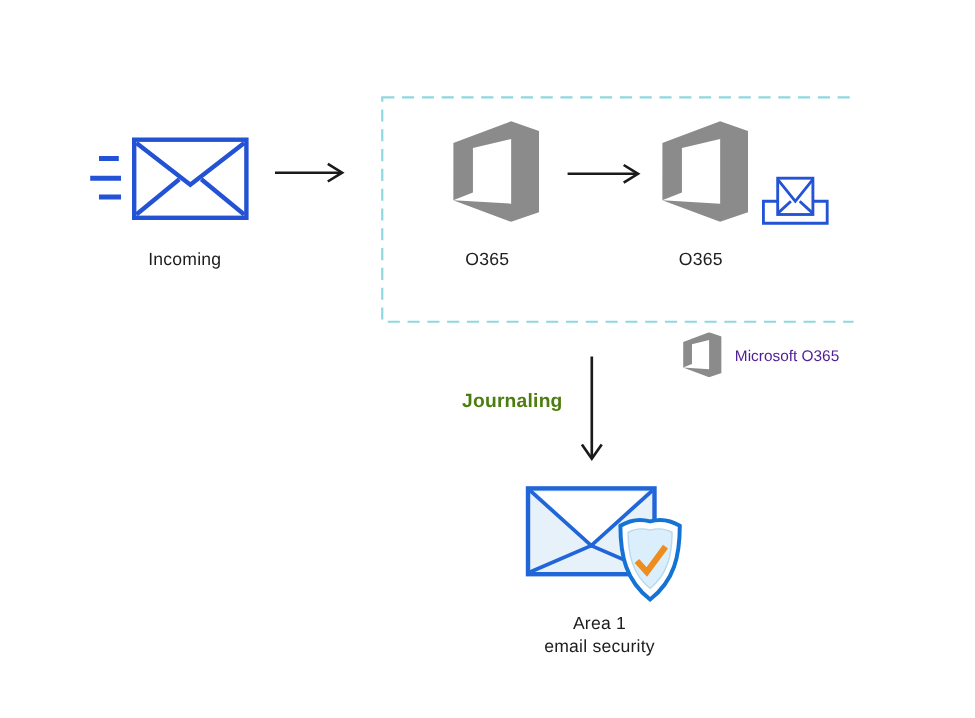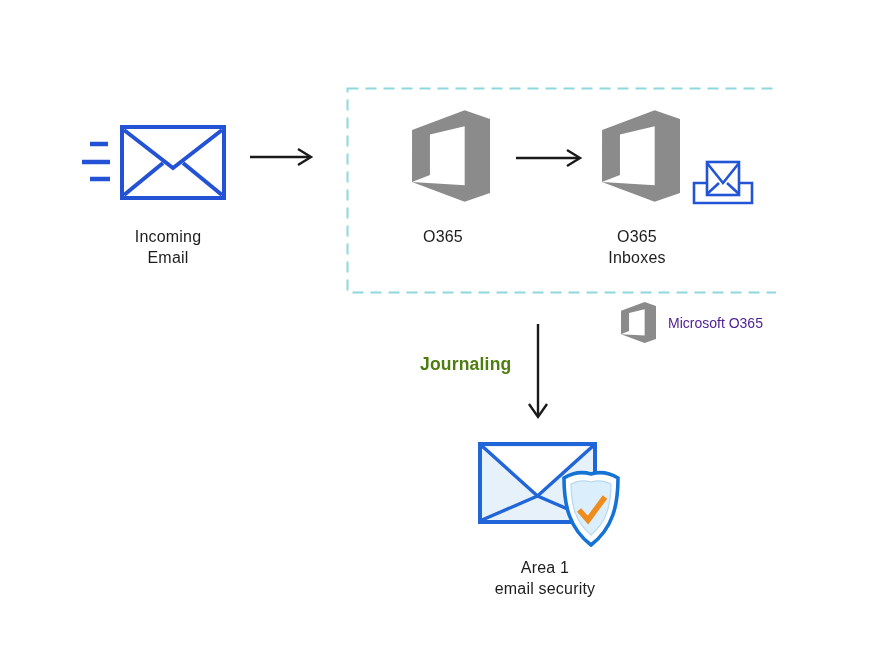--- a/index.html
+++ b/index.html
@@ -52,21 +52,20 @@
     <g fill="none" stroke="#2353d4" stroke-width="4">
       <rect x="44" y="5" width="102" height="71"></rect>
       <path d="M46,8 L95,46 L144,8"></path>
       <path d="M46,73 L85,41"></path>
       <path d="M144,73 L105,41"></path>
     </g>
   </svg>
 
   <div class="node-label" style="left:93px; top:226px; width:150px;">
     <span>Incoming</span>
-    <span>Email</span>
   </div>
 
   <svg class="abs" style="left:248px; top:144px;" width="68" height="28" viewBox="0 0 68 28">
     <g fill="none" stroke="#1a1a1a" stroke-width="2.4">
       <line x1="2" y1="13" x2="62" y2="13"></line>
       <path d="M50,5 L63,13 L50,21"></path>
     </g>
   </svg>
 
   <svg class="abs" style="left:412px; top:110px;" width="78" height="92" viewBox="0 0 256 300">
@@ -93,21 +92,20 @@
       <path d="M15,23 L2,23 L2,43 L60,43 L60,23 L47,23"></path>
       <rect x="15" y="2" width="32" height="33" fill="#ffffff"></rect>
       <path d="M15,3 L31,23 L47,3"></path>
       <path d="M15,34 L27,23"></path>
       <path d="M47,34 L35,23"></path>
     </g>
   </svg>
 
   <div class="node-label" style="left:577px; top:226px; width:120px;">
     <span>O365</span>
-    <span>Inboxes</span>
   </div>
 
   <div>
     <svg class="abs" style="left:621px; top:302px;" width="35" height="41" viewBox="0 0 256 300">
       <path fill="#8b8b8b" d="M256,271.4 L256,28.5 L172.9,0 L0.2,64.8 L0,235.3 L58.9,212.3 L58.9,79.7 L172.9,52.5 L172.9,245.7 L0,235.4 L172.8,300 L256,271.4 Z"></path>
     </svg>
     <div class="legend-text" style="left:668px; top:315px;">Microsoft O365</div>
   </div>
 
   <div class="journaling" style="left:420px; top:354px;">Journaling</div>

